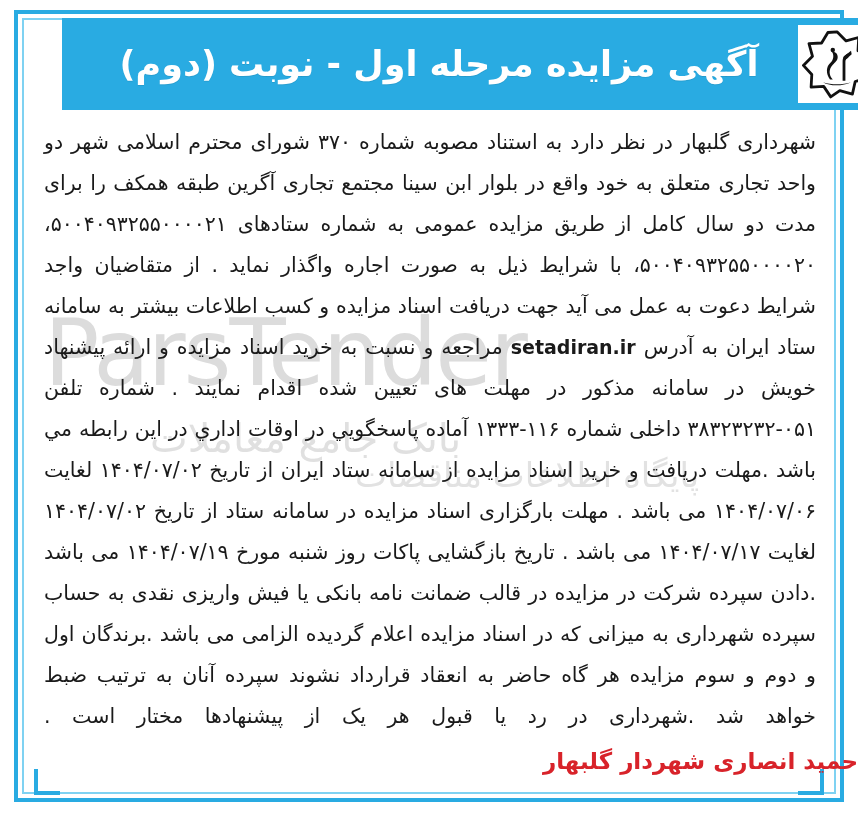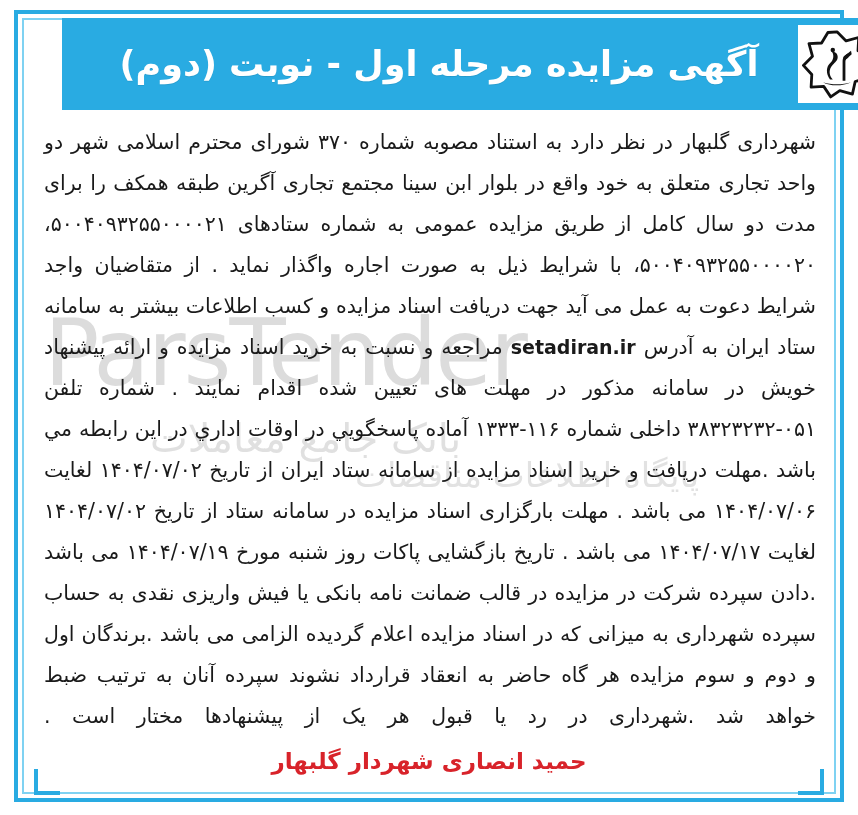--- a/index.html
+++ b/index.html
@@ -159,21 +159,21 @@
     font-size: 20.5px;
     line-height: 41px;
     color: #1a1a1a;
     z-index: 2;
   }
   .signature {
     position: absolute;
     left: 0;
     right: 0;
     top: 748px;
-    text-align: center;
+    text-align: right;
     direction: rtl;
     color: #D8232A;
     font-size: 23px;
     font-weight: bold;
     z-index: 3;
   }
 
   
   .ref-code {
     position: absolute;

